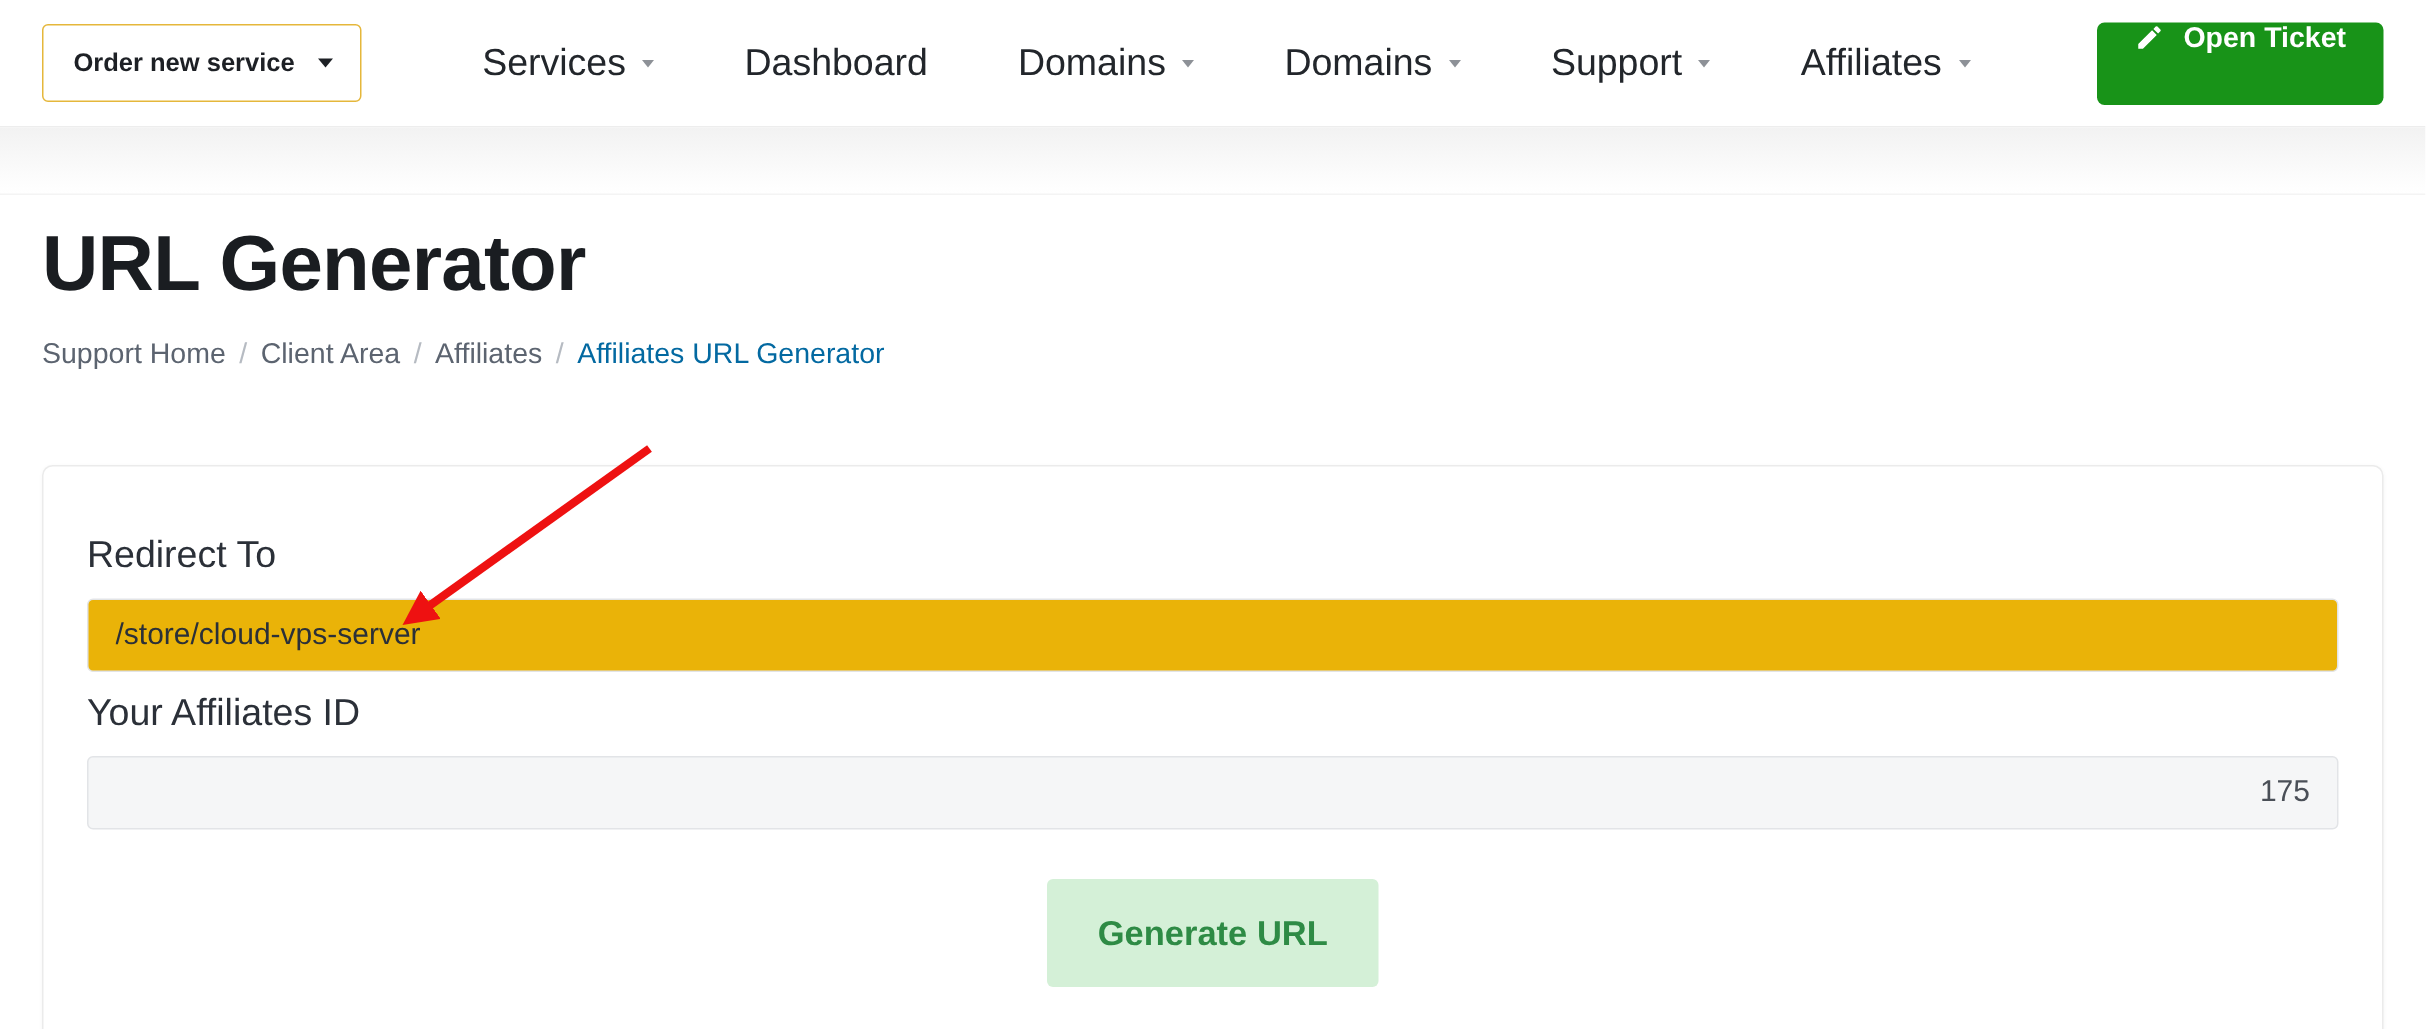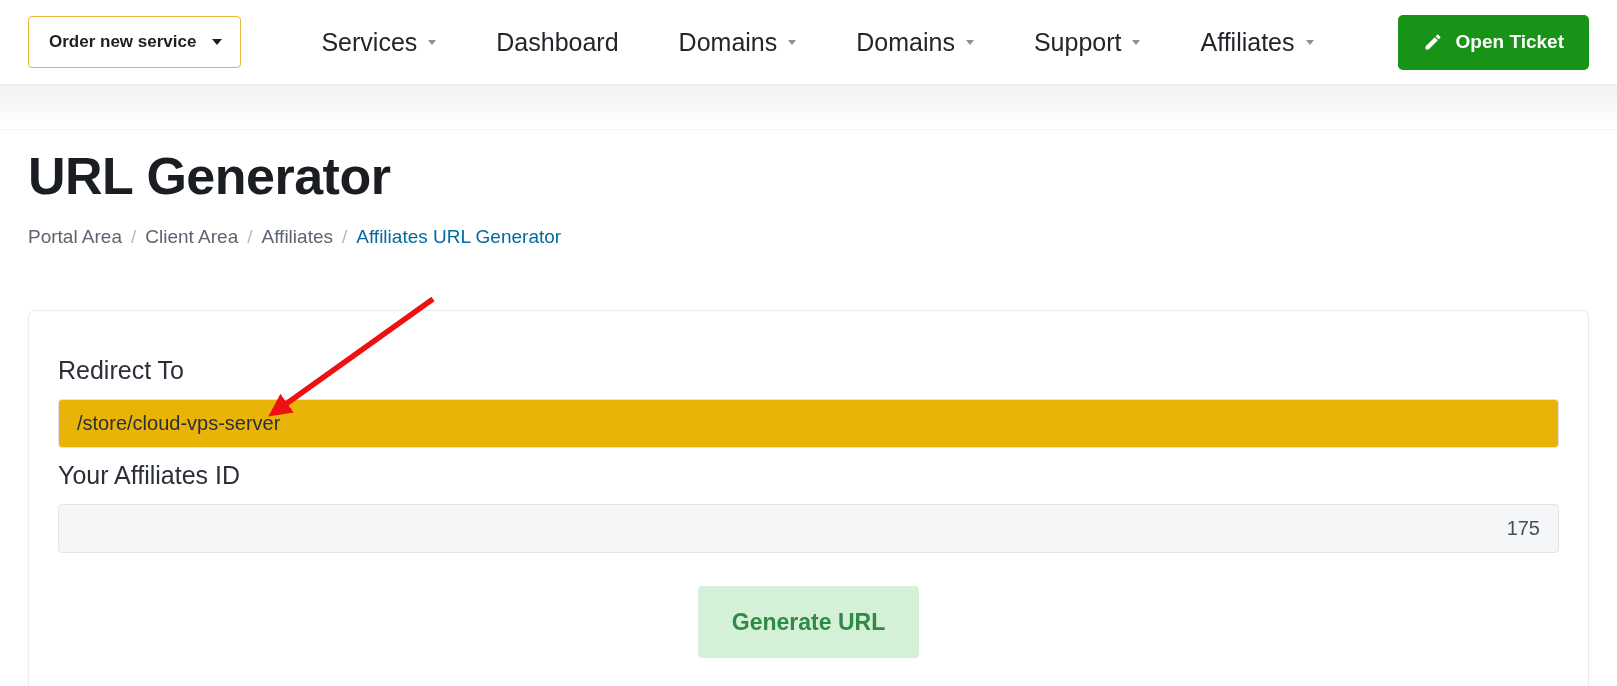--- a/index.html
+++ b/index.html
@@ -74,21 +74,20 @@
     font-weight: 400;
   }
 
   .nav-right {
     margin-left: auto;
     display: flex;
     align-items: center;
   }
   .open-ticket-btn {
     display: flex;
-    align-items: center;
     gap: 13px;
     background: #189318;
     color: #ffffff;
     border: none;
     border-radius: 5px;
     height: 55px;
     padding: 0 25px;
     font-size: 19px;
     font-weight: bold;
     cursor: pointer;
@@ -258,21 +257,21 @@
   </div>
 
 </div>
 
 <div class="band"></div>
 
 <div class="page-header">
   <h1 class="page-title">URL Generator</h1>
 
   <div class="breadcrumb">
-    <a>Portal Area</a>
+    <a>Support Home</a>
     <span class="sep">/</span>
     <a>Client Area</a>
     <span class="sep">/</span>
     <a>Affiliates</a>
     <span class="sep">/</span>
     <span class="current">Affiliates URL Generator</span>
   </div>
 </div>
 
 <div class="content-wrap">

